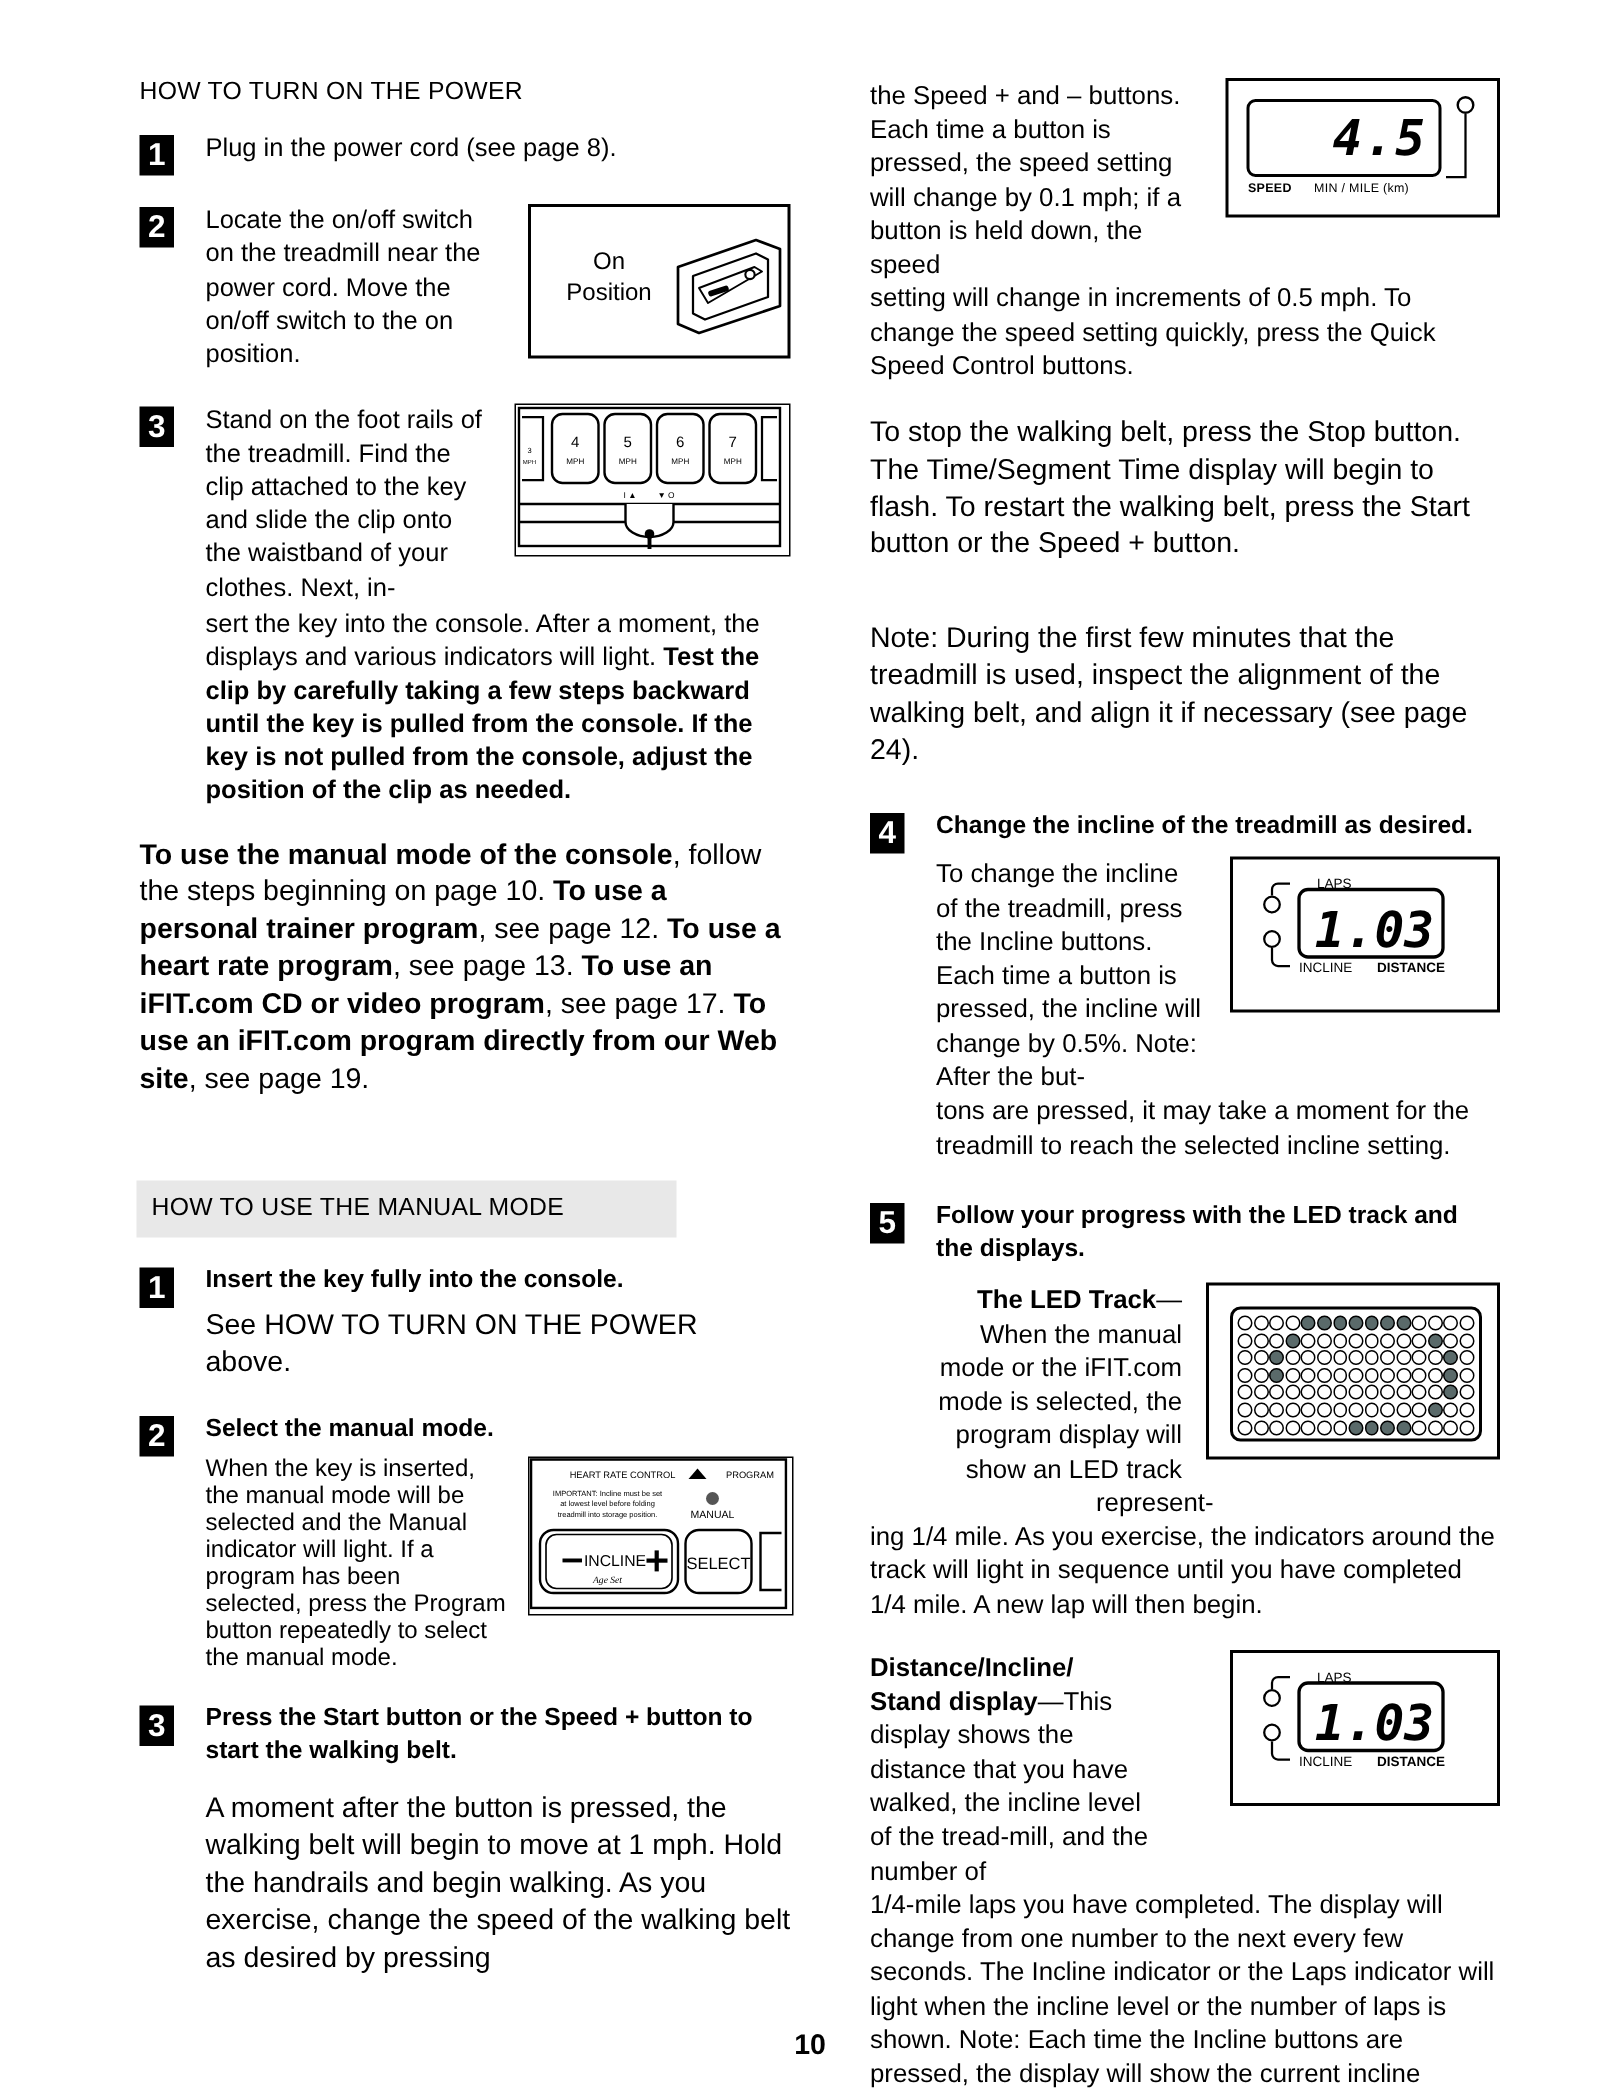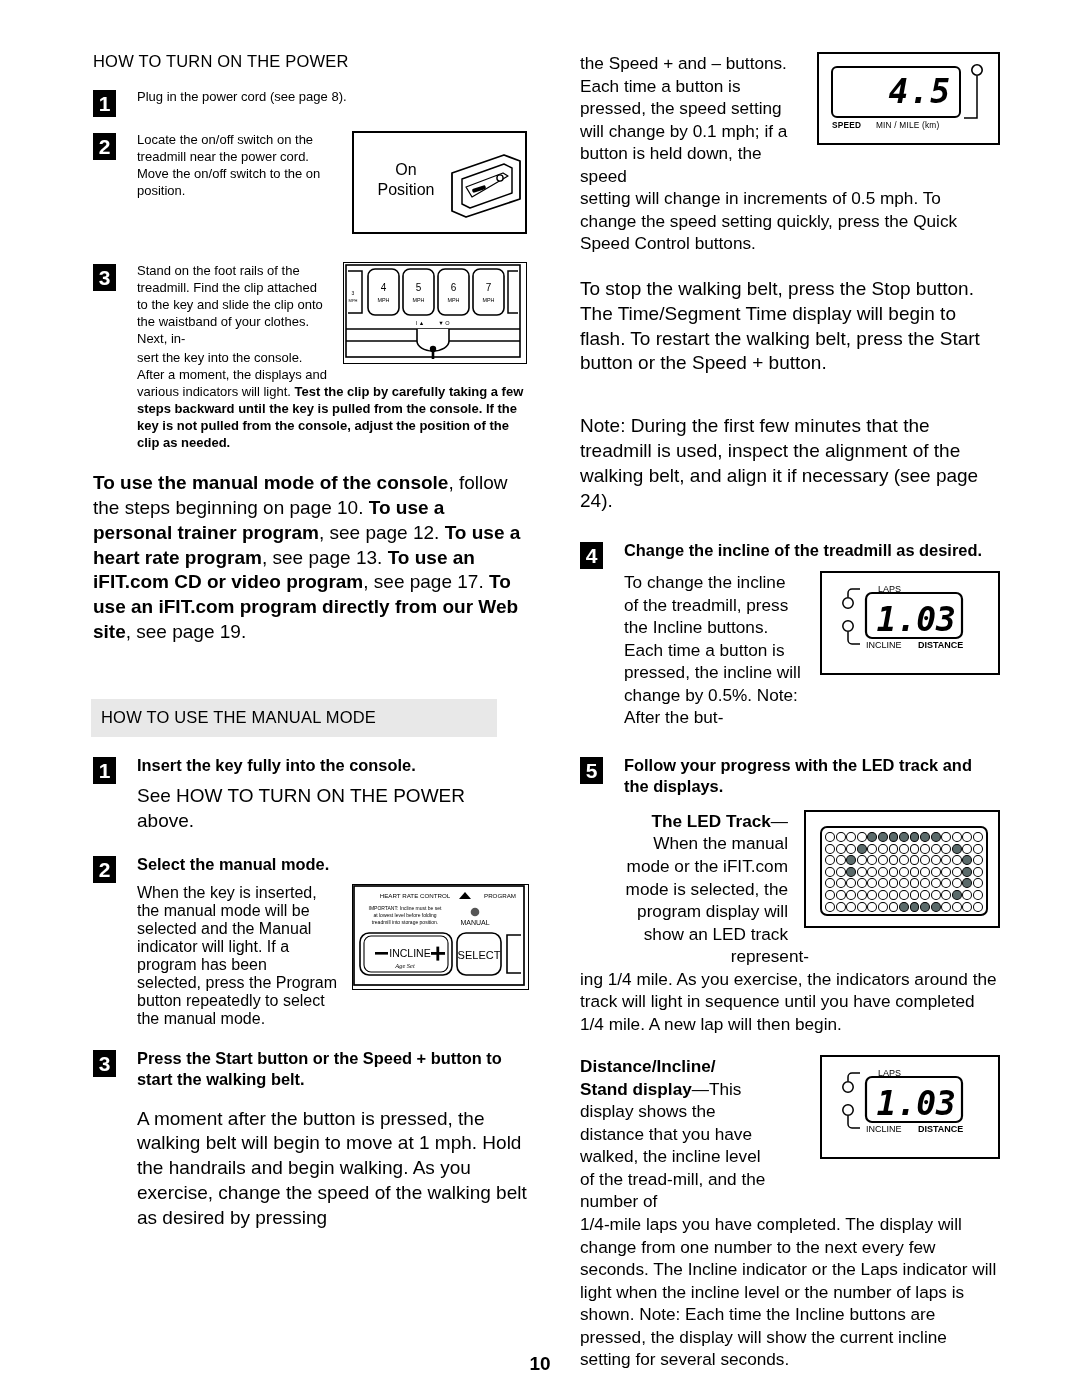--- a/index.html
+++ b/index.html
@@ -33,21 +33,21 @@
     font-size: 16.5px;
     font-weight: normal;
     letter-spacing: 0.2px;
     margin: 0 0 16px 0;
     line-height: 1.2;
   }
   h2.section-head.banner {
     background: #e8e8e8;
     padding: 9px 10px 9px 10px;
     margin: 0 0 18px -2px;
-    width: 406px;
+    width: 360px;
     box-sizing: border-box;
   }
 
   .step {
     position: relative;
     margin-bottom: 14px;
   }
   .stepnum {
     position: absolute;
     left: 0;
@@ -57,21 +57,21 @@
     background: #000;
     color: #fff;
     font-weight: bold;
     font-size: 21px;
     line-height: 27px;
     text-align: center;
     font-family: "Liberation Sans", sans-serif;
   }
   .steptext {
     margin-left: 44px;
-    font-size: 13px;
+    font-size: 17px;
     line-height: 1.31;
   }
   .steptext.bold { font-weight: bold; font-size: 16.4px; }
 
   p.body {
     font-size: 19px;
     line-height: 1.31;
     margin: 0 0 14px 0;
   }
   p.body.indent { margin-left: 44px; }
@@ -366,20 +366,21 @@
           <circle cx="26" cy="30" r="5.2" fill="#fff" stroke="#000" stroke-width="1.5"></circle>
           <circle cx="26" cy="53" r="5.2" fill="#fff" stroke="#000" stroke-width="1.5"></circle>
           <path d="M26 59 v8 a4 4 0 0 0 4 4 h8" fill="none" stroke="#000" stroke-width="1.5"></path>
           <text x="44" y="75" font-family="Liberation Sans, sans-serif" font-size="9" fill="#000">INCLINE</text>
           <text x="96" y="75" font-family="Liberation Sans, sans-serif" font-size="9" font-weight="bold" fill="#000">DISTANCE</text>
           <rect x="44" y="20" width="96" height="45" rx="6" fill="#fff" stroke="#000" stroke-width="2.2"></rect>
           <text x="134" y="58" font-family="DejaVu Sans Mono, monospace" font-size="33" font-weight="bold" font-style="italic" text-anchor="end" fill="#000">1.03</text>
         </svg>
       </div>
       <div class="flow" style="margin-left:44px; width:200px;">To change the incline of the treadmill, press the Incline buttons. Each time a button is pressed, the incline will change by 0.5%. Note: After the but-</div>
+      <div class="flow" style="margin-left:44px;">tons are pressed, it may take a moment for the treadmill to reach the selected incline setting.</div>
     </div>
 
     <div class="step" style="margin-top:26px; margin-bottom:12px;">
       <div class="stepnum">5</div>
       <div class="steptext bold">Follow your progress with the LED track and the displays.</div>
     </div>
 
     <div class="clearfix">
       <div class="figfloat-r figbox fig-led" style="margin-left:16px;">
         <div class="ledpanel" id="led-panel">

